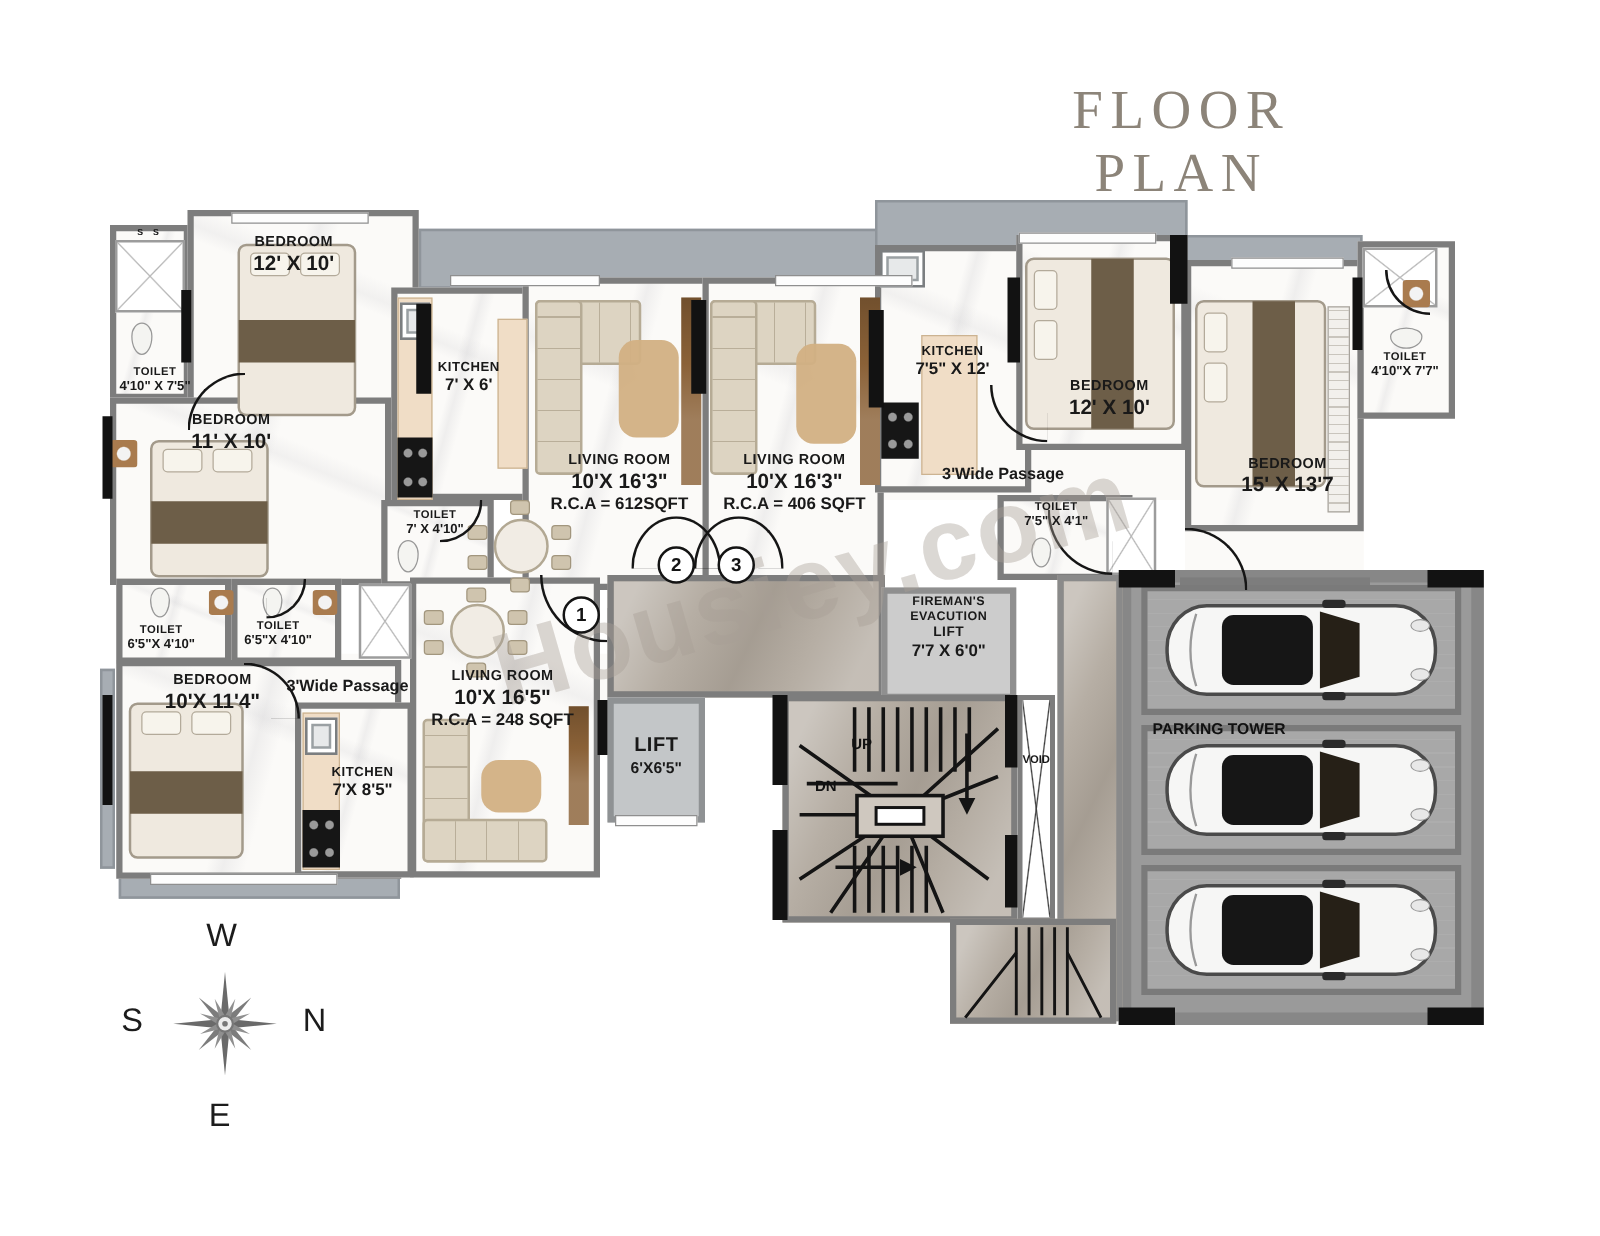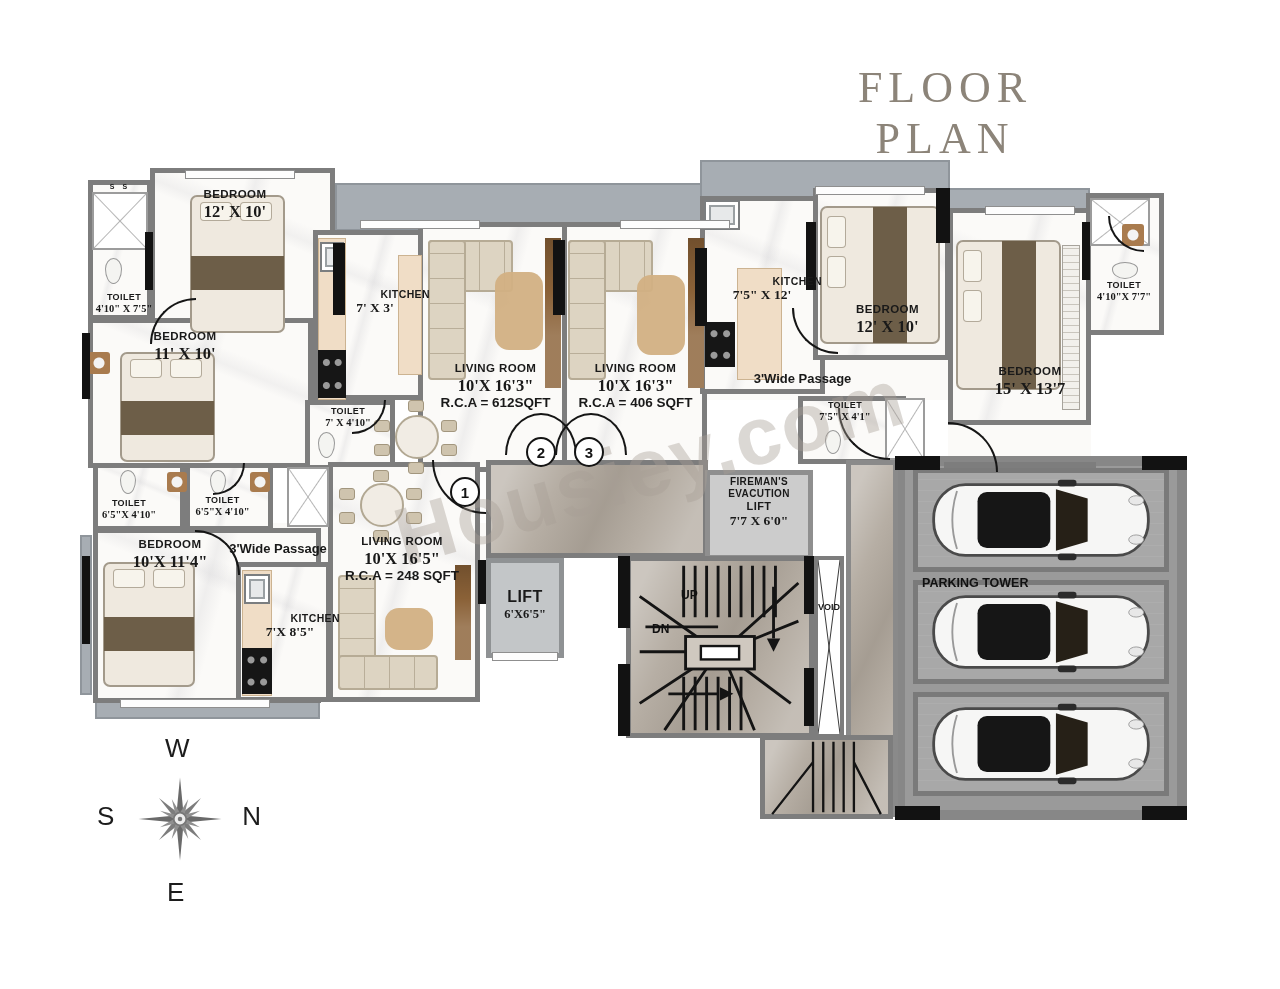--- a/index.html
+++ b/index.html
@@ -14,22 +14,22 @@
   .wall{position:absolute;background:#7d7d7d;z-index:4;}
   .deck{position:absolute;background:#a7adb3;border:2px solid #8f959b;z-index:2;box-sizing:border-box;}
   .marblebg{background-color:#b6aea4 !important;
         background-image:linear-gradient(115deg,rgba(255,255,255,.30) 8%,transparent 30%,rgba(88,78,66,.18) 52%,transparent 72%,rgba(255,255,255,.2) 90%) !important;}
   .graybg{background:#c3c6c8 !important;}
   .blk{position:absolute;background:#121212;z-index:6;}
   .winslot{position:absolute;background:#fdfdfd;border:1.5px solid #8f8f8f;z-index:6;box-sizing:border-box;}
   
   .lbl{position:absolute;text-align:center;color:#191919;line-height:1.18;z-index:11;}
   .rname{font-size:11.5px;font-weight:700;letter-spacing:.4px;}
-  .rdims{font-size:16.5px;font-weight:800;font-family:Liberation Serif, serif;}
-  .md .rname{font-size:10.5px;text-align:right;}.md .rdims{font-size:13.5px;}
+  .rdims{font-size:16.5px;font-weight:800;}
+  .md .rname{font-size:10.5px;}.md .rdims{font-size:13.5px;}
   .sm .rname{font-size:9px;}.sm .rdims{font-size:10.5px;}
   .rca{font-size:13.5px;font-weight:800;}
   .single{font-size:13px;font-weight:600;}
   .tiny{font-size:7px;font-weight:700;letter-spacing:3px;}
   .circ{position:absolute;width:30px;height:30px;border:2.5px solid #141414;border-radius:50%;background:#fff;
         display:flex;align-items:center;justify-content:center;font-size:15px;font-weight:700;color:#141414;z-index:12;box-sizing:border-box;}
   
   .arc{position:absolute;z-index:8;box-sizing:border-box;}
   .arc-bl{border-left:2.5px solid #151515;border-bottom:2.5px solid #151515;border-radius:0 0 0 100%;}
   .arc-br{border-right:2.5px solid #151515;border-bottom:2.5px solid #151515;border-radius:0 0 100% 0;}
@@ -303,21 +303,21 @@
   <div class="lbl sm" style="left:86px;top:292px;width:76px">
     <div class="rname">TOILET</div>
     <div class="rdims">4'10" X 7'5"</div>
   </div>
   <div class="lbl" style="left:110px;top:330px;width:150px">
     <div class="rname">BEDROOM</div>
     <div class="rdims">11' X 10'</div>
   </div>
   <div class="lbl md" style="left:320px;top:288px;width:110px">
     <div class="rname">KITCHEN</div>
-    <div class="rdims">7' X 3'</div>
+    <div class="rdims">7' X 6'</div>
   </div>
   <div class="lbl" style="left:418px;top:362px;width:155px">
     <div class="rname">LIVING ROOM</div>
     <div class="rdims">10'X 16'3"</div>
     <div class="rca">R.C.A = 612SQFT</div>
   </div>
   <div class="lbl sm" style="left:302px;top:406px;width:92px">
     <div class="rname">TOILET</div>
     <div class="rdims">7' X 4'10"</div>
   </div>

